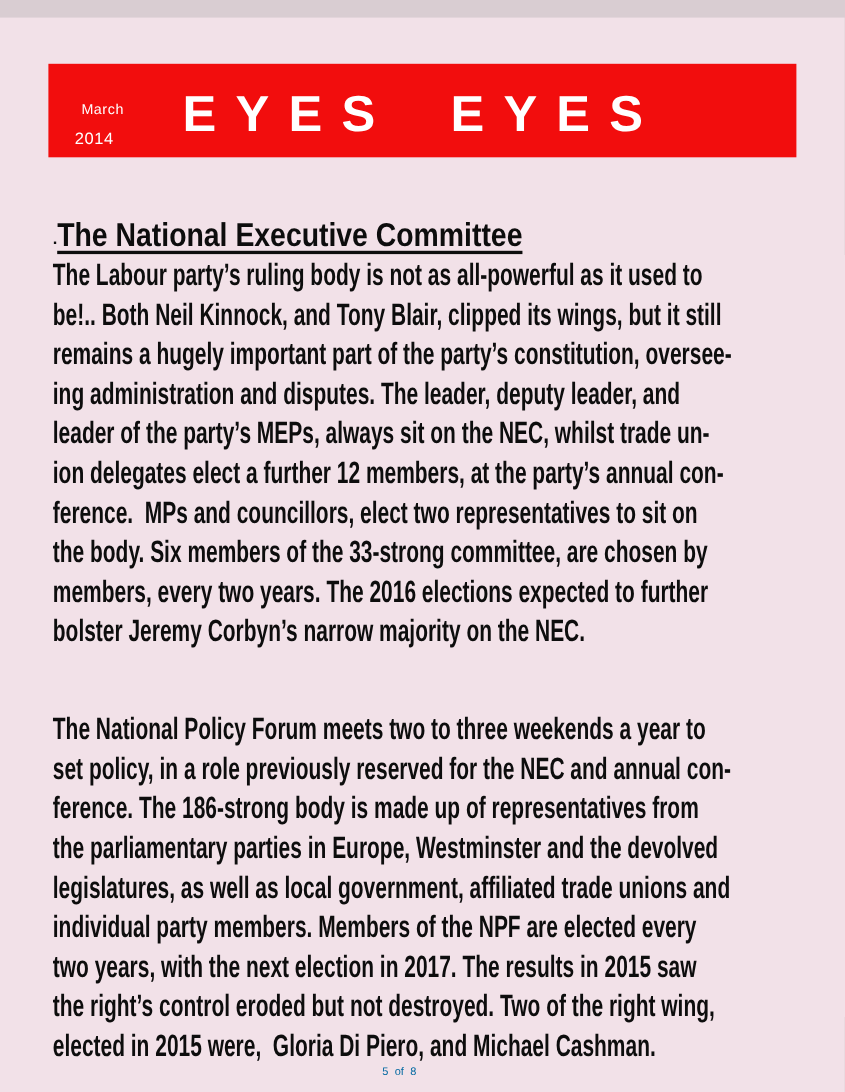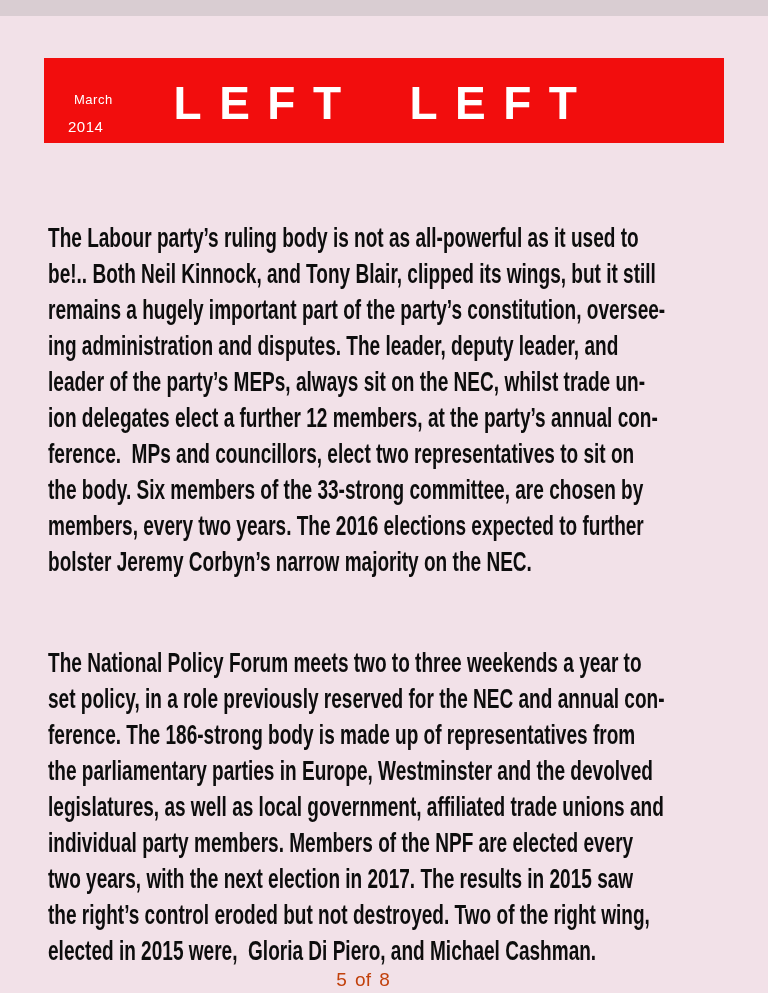--- a/index.html
+++ b/index.html
@@ -63,48 +63,49 @@
     display:inline-block;
     text-decoration:underline;
     text-decoration-thickness:3px;
     text-underline-offset:4px;
     transform:scaleX(.86);
     transform-origin:0 50%;
   }
   .sec1-heading{top:182px;}
   .sec2-heading{top:572px;}
   .para{position:absolute;left:48px;width:650px;}
-  .para1{top:204px;}
+  .para1{top:216px;}
   .para2{top:629px;}
   .text-line{
     font-size:28px;line-height:36px;font-weight:700;
     white-space:pre;
     transform:scaleX(.68);
     transform-origin:0 50%;
   }
   
   .footer{
     position:absolute;top:953px;left:0;width:726px;
     text-align:center;
-    font-size:19px;color:#c2410c;
+    font-size:10px;color:#0369a1;
     word-spacing:3px;
   }
 </style>
 </head>
 <body>
 
 <div class="page">
 
   <div class="banner">
     <div class="banner-month">March</div>
     <div class="banner-year">2014</div>
-    <div class="banner-title">LEFT LEFT</div>
+    <div class="banner-title">EYES EYES</div>
   </div>
 
 
+  <div class="section-heading sec1-heading"><span class="heading-prefix">.</span><span class="heading-text">The National Executive Committee</span></div>
 
   <div class="para para1">
       <div class="text-line">The Labour party’s ruling body is not as all-powerful as it used to</div>
       <div class="text-line">be!.. Both Neil Kinnock, and Tony Blair, clipped its wings, but it still</div>
       <div class="text-line">remains a hugely important part of the party’s constitution, oversee-</div>
       <div class="text-line">ing administration and disputes. The leader, deputy leader, and</div>
       <div class="text-line">leader of the party’s MEPs, always sit on the NEC, whilst trade un-</div>
       <div class="text-line">ion delegates elect a further 12 members, at the party’s annual con-</div>
       <div class="text-line">ference.  MPs and councillors, elect two representatives to sit on</div>
       <div class="text-line">the body. Six members of the 33-strong committee, are chosen by</div>

